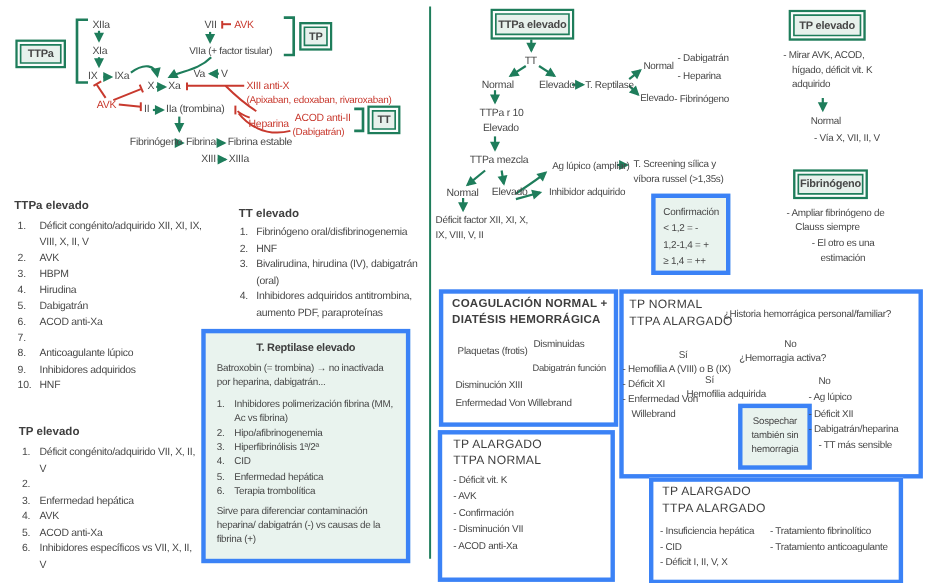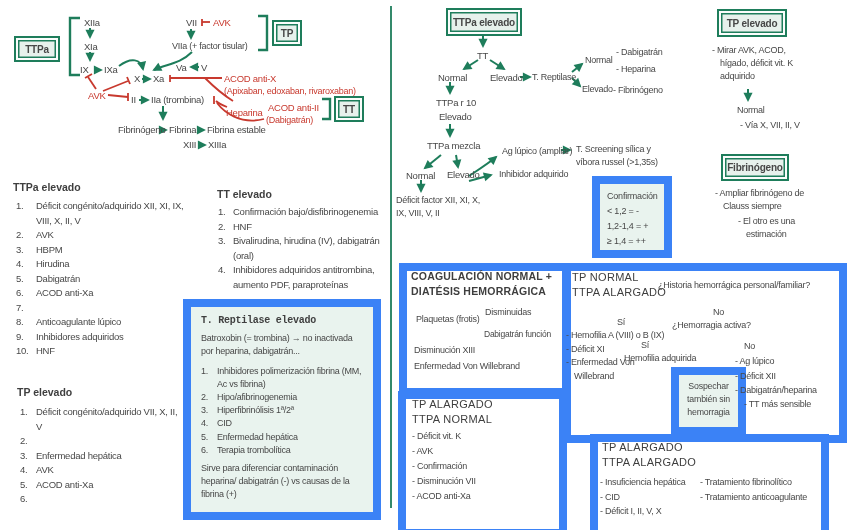--- a/index.html
+++ b/index.html
@@ -11,29 +11,29 @@
   .s9{font-size:9px;}
   .s85{font-size:8.5px;}
   .red{color:#c8392e;}
   .h{font-weight:bold;color:#3f3f3f;font-size:10.5px;letter-spacing:0;}
   .bt{position:absolute;font-weight:normal;color:#3e3e3e;font-size:11px;letter-spacing:.3px;white-space:nowrap;}
   .bt2{position:absolute;font-weight:bold;color:#3e3e3e;font-size:10.5px;letter-spacing:.2px;white-space:nowrap;}
   .lbox{position:absolute;border:2px solid #1e7d5b;background:#e7f1ec;
         box-shadow:inset 0 0 0 2px #fbfdfc,inset 0 0 0 3.5px #1e7d5b;
         display:flex;align-items:center;justify-content:center;
         font-weight:bold;color:#474747;font-size:10px;letter-spacing:-0.2px;}
-  .sbox{position:absolute;border:8px solid #3b82f6;background:#ffffff;}
+  .sbox{position:absolute;border:4px solid #3b82f6;background:#ffffff;}
   .sbox.fill{background:#e9f3ee;}
   .numlist{position:absolute;font-size:9.5px;letter-spacing:-0.25px;line-height:14.5px;}
   .numlist .row{display:flex;}
   .numlist .n{flex:none;}
   .numlist .x{flex:1;}
   .hang{padding-left:8px;text-indent:-8px;}
   .rep-inner{padding:7px 10px 0 10px;font-size:9px;letter-spacing:-0.25px;line-height:13.2px;color:#484848;}
-  .rep-inner .title{text-align:left;font-weight:bold;font-size:10px;margin-bottom:5px;color:#3f3f3f;font-family:Liberation Mono, monospace;}
+  .rep-inner .title{text-align:center;font-weight:bold;font-size:10px;margin-bottom:5px;color:#3f3f3f;}
   .rep-inner .intro{margin-bottom:6px;}
   .rep-inner .row{display:flex;}
   .rep-inner .n{flex:none;width:16px;}
   .rep-inner .footer{margin-top:5px;}
   .confirm-inner{padding:5px 0 0 7px;font-size:9px;line-height:15px;letter-spacing:-0.2px;color:#474747;}
   .note-inner{padding-top:5px;text-align:center;font-size:8.8px;line-height:13px;letter-spacing:-0.2px;color:#474747;}
 </style>
 </head>
 <body>
 
@@ -129,21 +129,21 @@
   <div class="t" style="left:84px;top:40px">XIa</div>
   <div class="t" style="left:80px;top:63px">IX</div>
   <div class="t" style="left:104px;top:63px">IXa</div>
   <div class="t" style="left:186px;top:16px">VII</div>
   <div class="t red" style="left:213px;top:16px">AVK</div>
   <div class="t s9" style="left:172px;top:40px">VIIa (+ factor tisular)</div>
   <div class="t" style="left:176px;top:61px">Va</div>
   <div class="t" style="left:201px;top:61px">V</div>
   <div class="t" style="left:134px;top:72px">X</div>
   <div class="t" style="left:153px;top:72px">Xa</div>
-  <div class="t red" style="left:224px;top:72px">ACOD anti-X</div>
+  <div class="t red" style="left:224px;top:72px">XIII anti-X</div>
   <div class="t red s9" style="left:224px;top:85px">(Apixaban, edoxaban, rivaroxaban)</div>
   <div class="t red" style="left:88px;top:89px">AVK</div>
   <div class="t" style="left:131px;top:93px">II</div>
   <div class="t" style="left:151px;top:93px">IIa (trombina)</div>
   <div class="t red" style="left:226px;top:106px">Heparina</div>
   <div class="t red" style="left:268px;top:101px">ACOD anti-II</div>
   <div class="t red s9" style="left:266px;top:114px">(Dabigatrán)</div>
   <div class="t" style="left:118px;top:123px">Fibrinógeno</div>
   <div class="t" style="left:169px;top:123px">Fibrina</div>
   <div class="t" style="left:207px;top:123px">Fibrina estable</div>
@@ -190,21 +190,21 @@
     <div class="row">
         <span class="n" style="width:20px">10.</span>
         <span class="x">HNF</span>
       </div>
   </div>
 
   <div class="t h" style="left:217px;top:188px">TT elevado</div>
   <div class="numlist" style="left:218px;top:205px;width:168px">
     <div class="row">
         <span class="n" style="width:15px">1.</span>
-        <span class="x">Confirmación bajo/disfibrinogenemia</span>
+        <span class="x">Fibrinógeno oral/disfibrinogenemia</span>
       </div>
     <div class="row">
         <span class="n" style="width:15px">2.</span>
         <span class="x">HNF</span>
       </div>
     <div class="row">
         <span class="n" style="width:15px">3.</span>
         <span class="x">Bivalirudina, hirudina (IV), dabigatrán (oral)</span>
       </div>
     <div class="row">
@@ -229,20 +229,21 @@
     <div class="row">
         <span class="n" style="width:16px">4.</span>
         <span class="x">AVK</span>
       </div>
     <div class="row">
         <span class="n" style="width:16px">5.</span>
         <span class="x">ACOD anti-Xa</span>
       </div>
     <div class="row">
         <span class="n" style="width:16px">6.</span>
+        <span class="x">Inhibidores específicos vs VII, X, II, V</span>
       </div>
   </div>
 
   <div class="sbox fill" style="left:183px;top:299px;width:182px;height:205px">
     <div class="rep-inner">
       <div class="title">T. Reptilase elevado</div>
       <div class="intro w">Batroxobin (= trombina) → no inactivada por heparina, dabigatrán...</div>
       <div class="row">
           <span class="n">1.</span>
           <span class="x w">Inhibidores polimerización fibrina (MM, Ac vs fibrina)</span>

